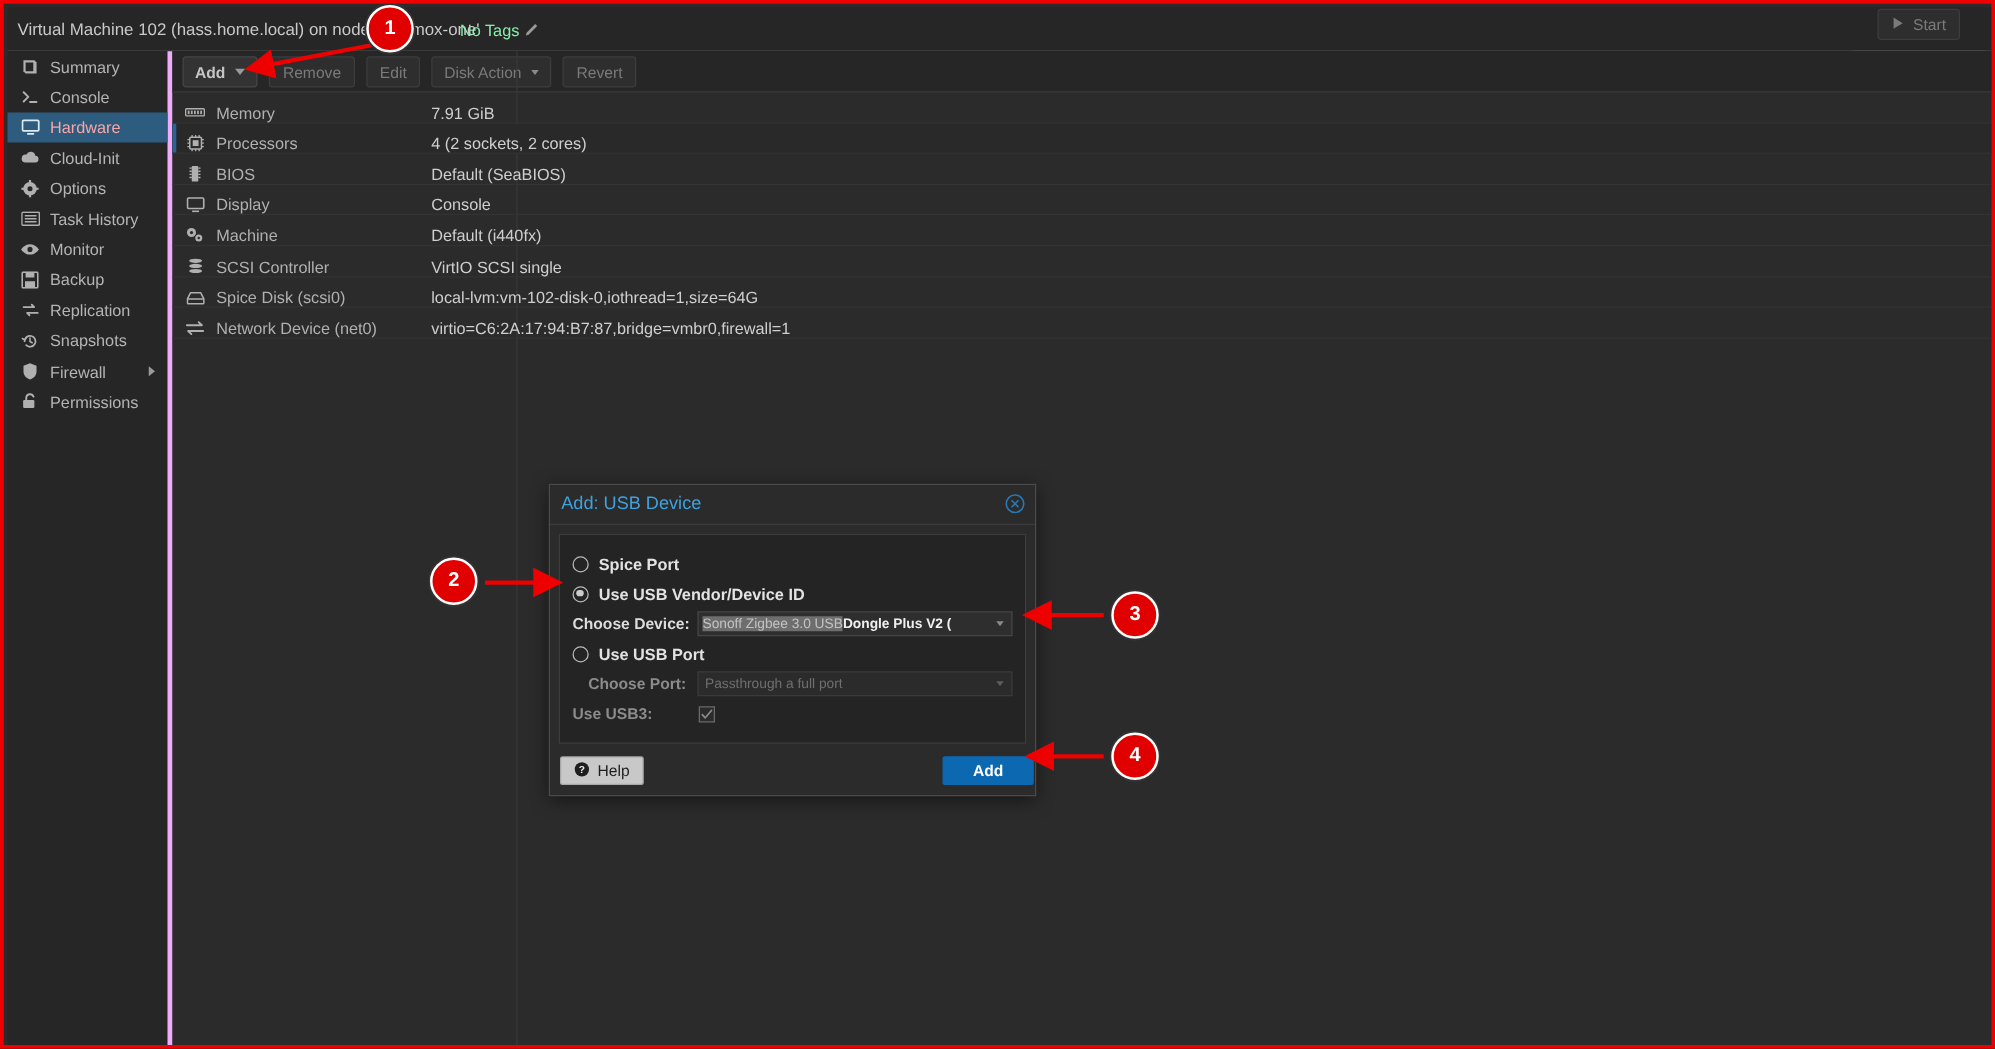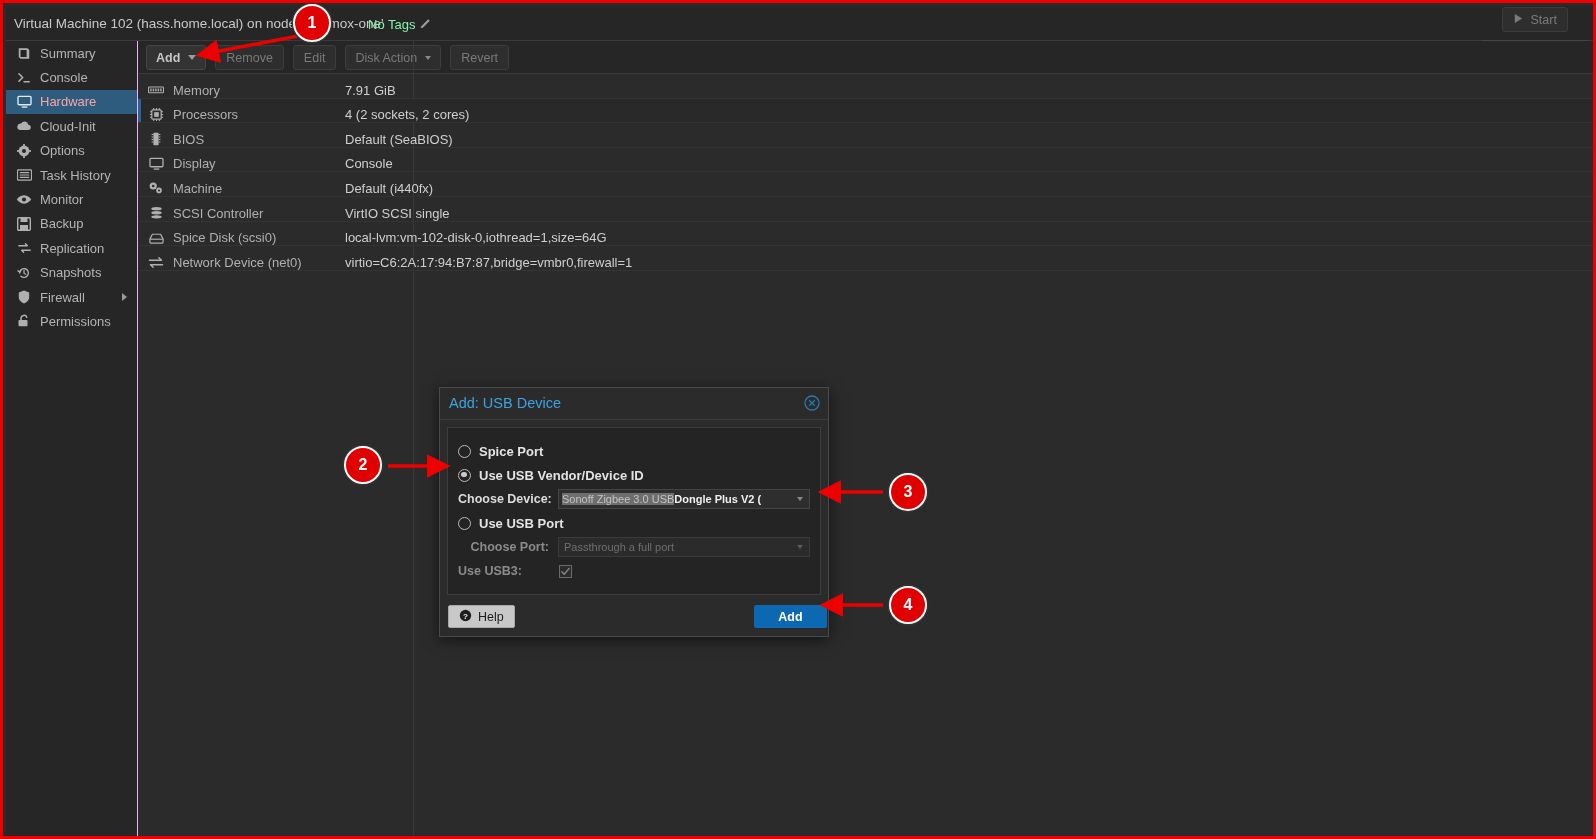--- a/index.html
+++ b/index.html
@@ -113,21 +113,21 @@
     border-top: 4.5px solid #8a8a8a;
   }
 
   
   .sidebar {
     position: absolute;
     left: 3px; top: 38px;
     width: 132px;
     height: 798px;
     background: #262626;
-    border-right: 1px solid #f0abfc;
+    border-right: 4px solid #f0abfc;
     box-sizing: border-box;
   }
   .side-item {
     display: flex;
     align-items: center;
     height: 24.4px;
     padding-left: 10px;
     color: #b4b4b4;
     font-size: 13px;
     white-space: nowrap;

